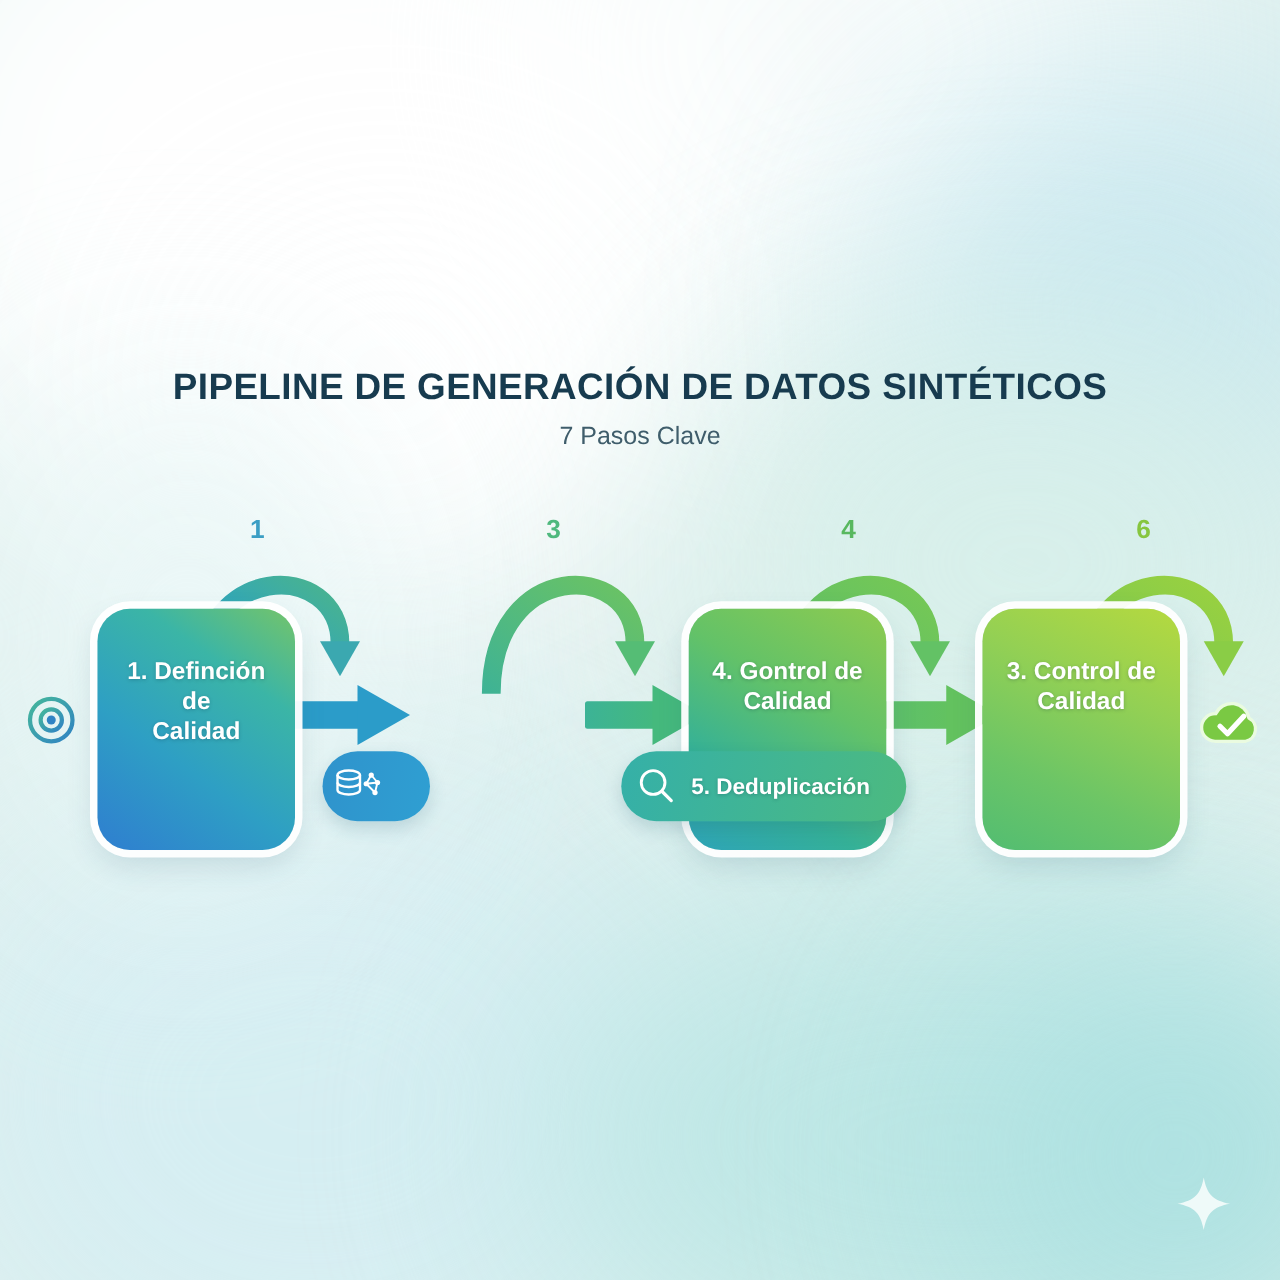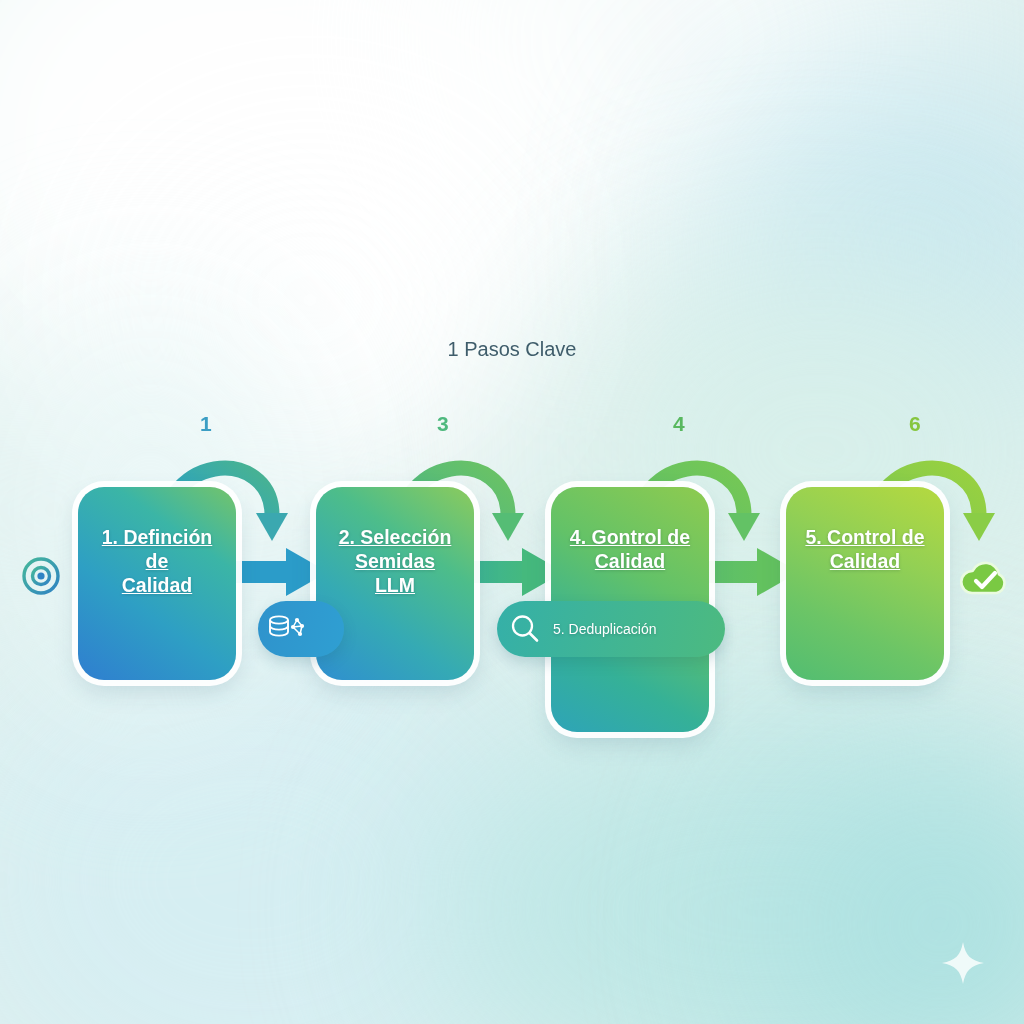--- a/index.html
+++ b/index.html
@@ -36,27 +36,26 @@
   }
   .card{
     position:absolute;border-radius:26px;
     box-shadow:0 0 0 6px rgba(255,255,255,.95), 0 10px 24px rgba(40,90,110,.18);
     display:flex;align-items:flex-start;justify-content:center;
   }
   .card-label{
     margin-top:38px;width:86%;text-align:center;color:#ffffff;
     font-size:19.5px;font-weight:bold;line-height:1.24;
     text-shadow:0 1px 3px rgba(0,40,60,.25);
-    text-decoration:underline;
   }
   .card1{left:78px;top:487px;width:158px;height:193px;
     background:linear-gradient(215deg,#74c46a 0%,#3bb5a6 28%,#2e9fc4 62%,#2f7ed0 100%);}
   .card2{left:316px;top:487px;width:158px;height:193px;
     background:linear-gradient(215deg,#8ccb5c 0%,#4dbd8a 33%,#35aab4 66%,#2f8fd0 100%);}
-  .card3{left:551px;top:487px;width:158px;height:245px;
+  .card3{left:551px;top:487px;width:158px;height:193px;
     background:linear-gradient(210deg,#8ecb4f 0%,#63c268 38%,#35b197 72%,#2ea4b8 100%);}
   .card4{left:786px;top:487px;width:158px;height:193px;
     background:linear-gradient(205deg,#b5d93f 0%,#93d054 35%,#6cc566 70%,#52bd72 100%);}
 
   
   .harrow{position:absolute;height:48px;}
   .harrow .shaft{position:absolute;left:0;top:13px;height:22px;border-radius:2px;}
   .harrow .head{position:absolute;top:0;width:0;height:0;
     border-top:24px solid transparent;border-bottom:24px solid transparent;}
   .ha1{left:232px;top:548px;width:96px;}
@@ -75,21 +74,21 @@
     position:absolute;font-size:21px;font-weight:bold;
   }
 
   
   .pill{
     position:absolute;border-radius:30px;height:56px;display:flex;align-items:center;
     box-shadow:0 6px 14px rgba(30,90,110,.18);
   }
   .pill-icon{width:56px;height:56px;display:flex;align-items:center;justify-content:center;flex:0 0 56px;}
   .pill-text{
-    color:#fff;font-size:14px;font-weight:normal;white-space:nowrap;
+    color:#fff;font-size:18px;font-weight:bold;white-space:nowrap;
     padding-right:18px;text-shadow:0 1px 3px rgba(0,40,60,.25);
   }
   .pill-db{left:258px;top:601px;width:86px;
     background:linear-gradient(100deg,#2f93cc,#2f9fd2);}
   .pill-search{left:497px;top:601px;width:228px;
     background:linear-gradient(100deg,#35b0a8,#4cba80);}
   .pill-funnel{left:731px;top:601px;width:214px;
     background:linear-gradient(100deg,#4cbb86,#7bca57);}
 
   
@@ -108,21 +107,22 @@
       <div class="blob b2"></div>
       <div class="blob b3"></div>
     <div class="blob b4"></div>
       <div class="blob b5"></div>
       <div class="blob b6"></div>
     <div class="blob b7"></div>
       <div class="blob b8"></div>
       <div class="blob b9"></div>
   </div>
 
-  <div class="subtitle">1 Pasos Clave</div>
+  <div class="title">PIPELINE DE GENERACIÓN DE DATOS SINTÉTICOS</div>
+  <div class="subtitle">7 Pasos Clave</div>
 
   <svg class="arc" style="left:0;top:395px;width:1024px;height:160px;">
     <defs>
       <linearGradient id="g1" x1="0" y1="1" x2="1" y2="0">
         <stop offset="0%" stop-color="#2f95c6"></stop>
           <stop offset="55%" stop-color="#34a8b4"></stop>
           <stop offset="100%" stop-color="#4bb48c"></stop>
       </linearGradient>
       <linearGradient id="g2" x1="0" y1="1" x2="1" y2="0">
         <stop offset="0%" stop-color="#3fb394"></stop>
@@ -186,36 +186,29 @@
       <div class="shaft"></div>
       <div class="head"></div>
     </div>
 
   <div class="card card1">
     <div class="card-label">
       <span>1. Definción de</span><br>
       <span>Calidad</span>
     </div>
   </div>
-  <div class="card card2">
-    <div class="card-label">
-      <span>2. Selección</span><br>
-      <span>Semidas</span><br>
-      <span>LLM</span>
-    </div>
-  </div>
   <div class="card card3">
     <div class="card-label">
       <span>4. Gontrol de</span><br>
       <span>Calidad</span>
     </div>
   </div>
   <div class="card card4">
     <div class="card-label">
-      <span>5. Control de</span><br>
+      <span>3. Control de</span><br>
       <span>Calidad</span>
     </div>
   </div>
 
   <div class="pill pill-db">
     <div class="pill-icon">
       <svg width="40" height="34" viewBox="0 0 40 34">
         <ellipse cx="13" cy="8" rx="9" ry="3.6" fill="none" stroke="#fff" stroke-width="1.9"></ellipse>
         <path d="M4,8 v6 a9,3.6 0 0 0 18,0 v-6" fill="none" stroke="#fff" stroke-width="1.9"></path>
         <path d="M4,14 v6 a9,3.6 0 0 0 18,0 v-6" fill="none" stroke="#fff" stroke-width="1.9"></path>

